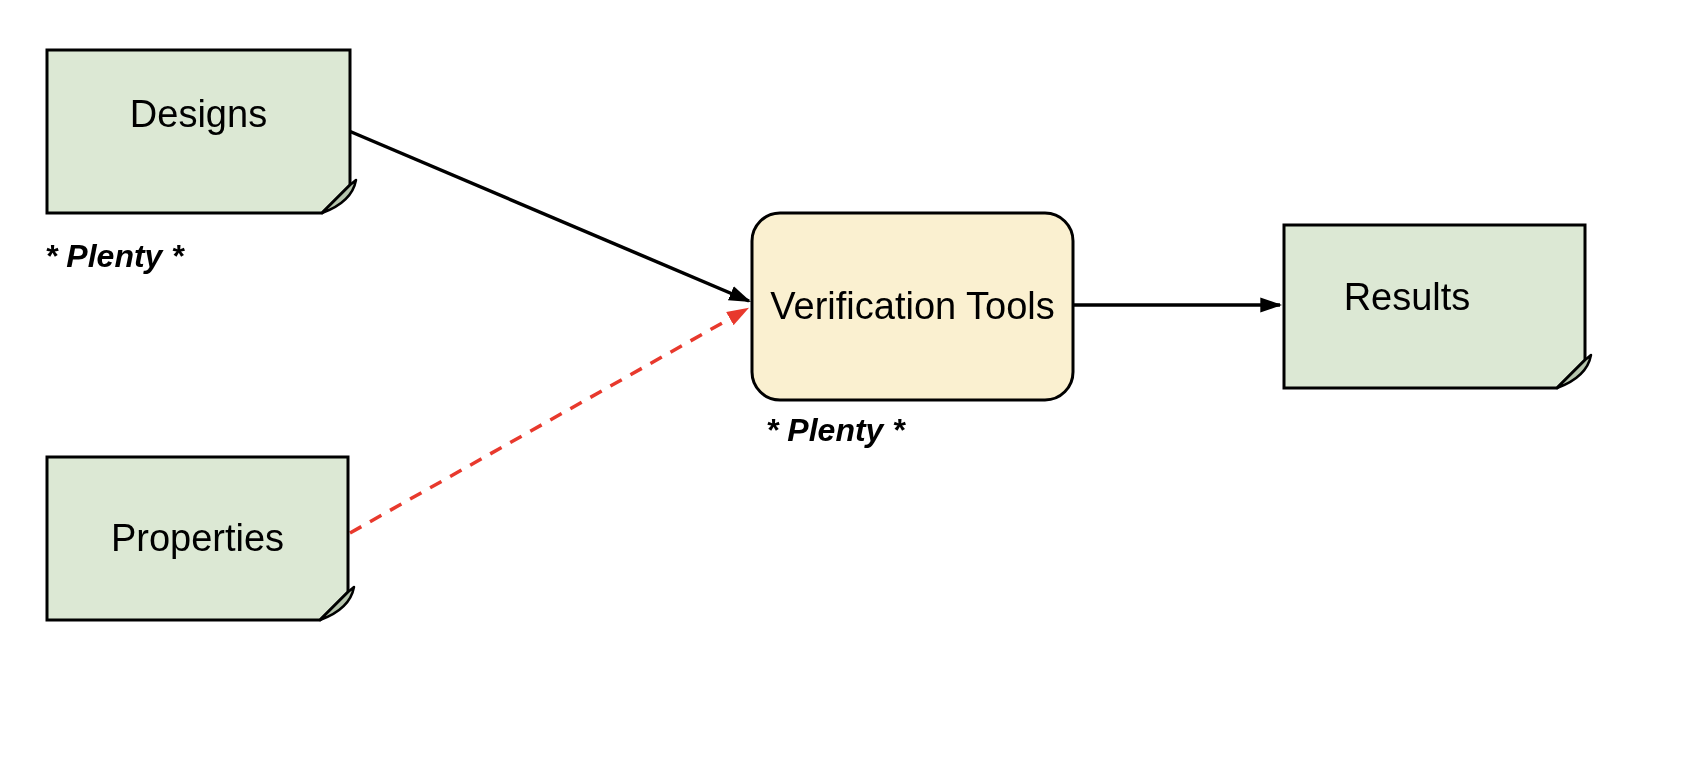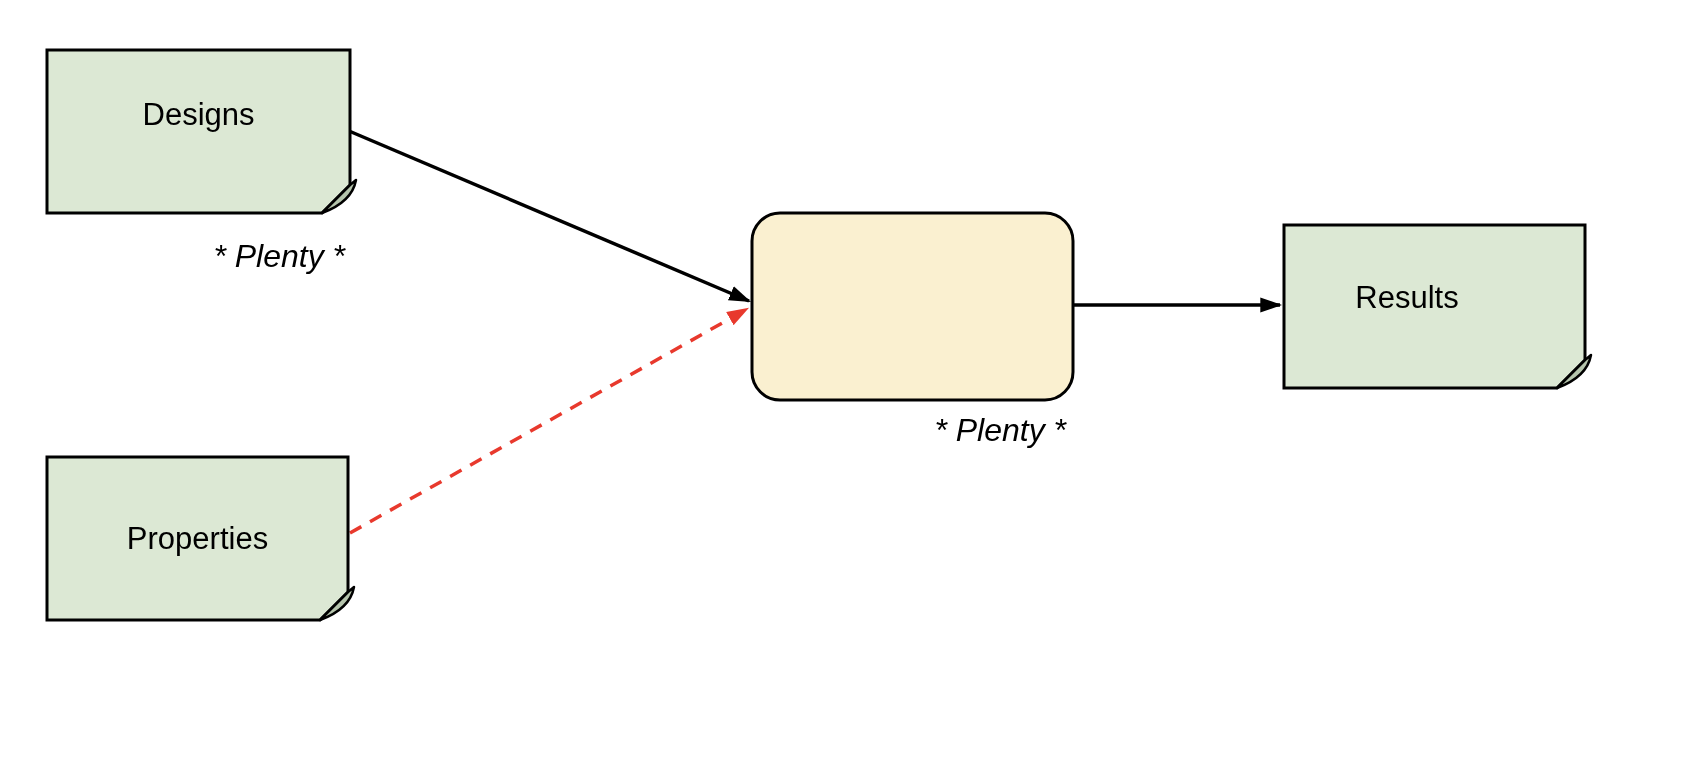--- a/index.html
+++ b/index.html
@@ -51,33 +51,33 @@
     fill: none;
   }
   .mk-black { fill: var(--arrow-black, #000000); }
   .mk-red   { fill: var(--arrow-red, #e8392d); }
   .box-label {
     position: absolute;
     display: flex;
     align-items: center;
     justify-content: center;
     box-sizing: border-box;
-    font-size: 31px;
+    font-size: 38px;
     color: var(--label-text, #000000);
     white-space: nowrap;
     pointer-events: none;
     text-align: right;
   }
   .annotation {
     position: absolute;
     font-size: 32px;
-    font-weight: normal;
+    font-weight: bold;
     font-style: italic;
     line-height: 44px;
-    text-align: right;
+    text-align: left;
     color: var(--label-text, #000000);
     white-space: nowrap;
     pointer-events: none;
   }
   .annotation.red {
     color: var(--arrow-red, #e8392d);
   }
 </style>
 </head>
 <body>
@@ -113,20 +113,21 @@
     <g>
       <path class="note-shape" d="M1284,225 H1585 V360 L1557,388 H1284 Z"></path>
       <path class="fold-shape" d="M1557,388 Q1587,377 1591,355 L1585,360 Z"></path>
     </g>
   </svg>
 
   <div class="box-label" style="left:47px; top:50px; width:303px; height:163px; padding-bottom:34px;">Designs</div>
 
   <div class="box-label" style="left:47px; top:457px; width:301px; height:163px; ">Properties</div>
 
+  <div class="box-label" style="left:752px; top:213px; width:321px; height:187px;">Verification Tools</div>
 
   <div class="box-label" style="left:1284px; top:225px; width:246px; height:163px; padding-bottom:18px;">Results</div>
 
   <div class="annotation" style="left:45px; top:234px; width:300px;">* Plenty *</div>
 
 
   <div class="annotation" style="left:766px; top:408px; width:300px;">* Plenty *</div>
 
 </div>
 

